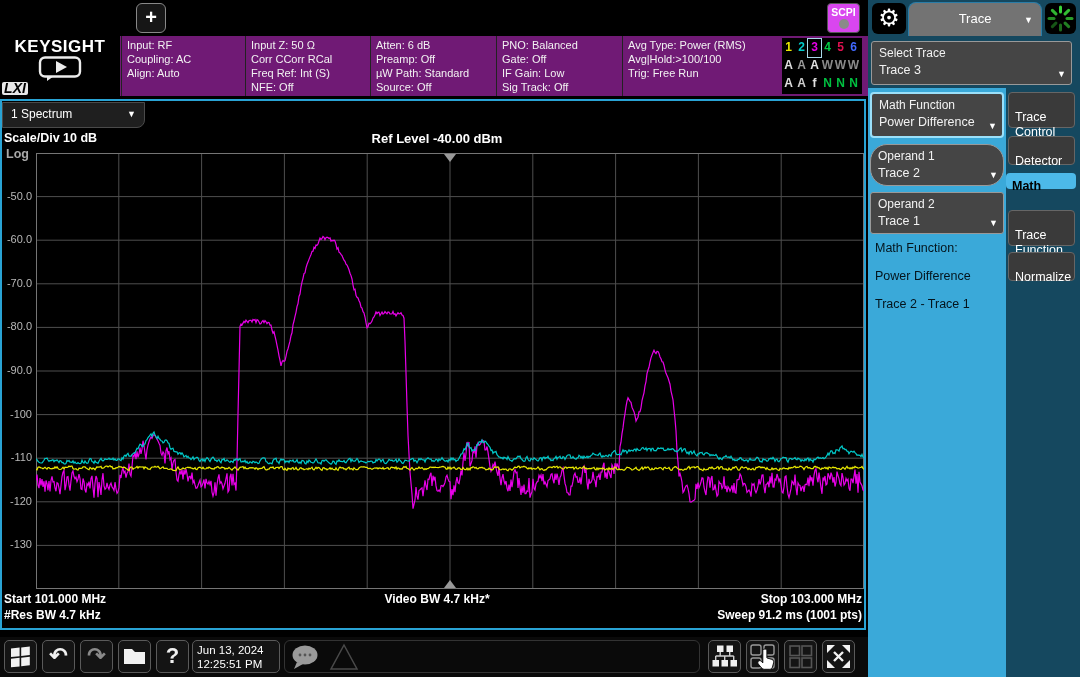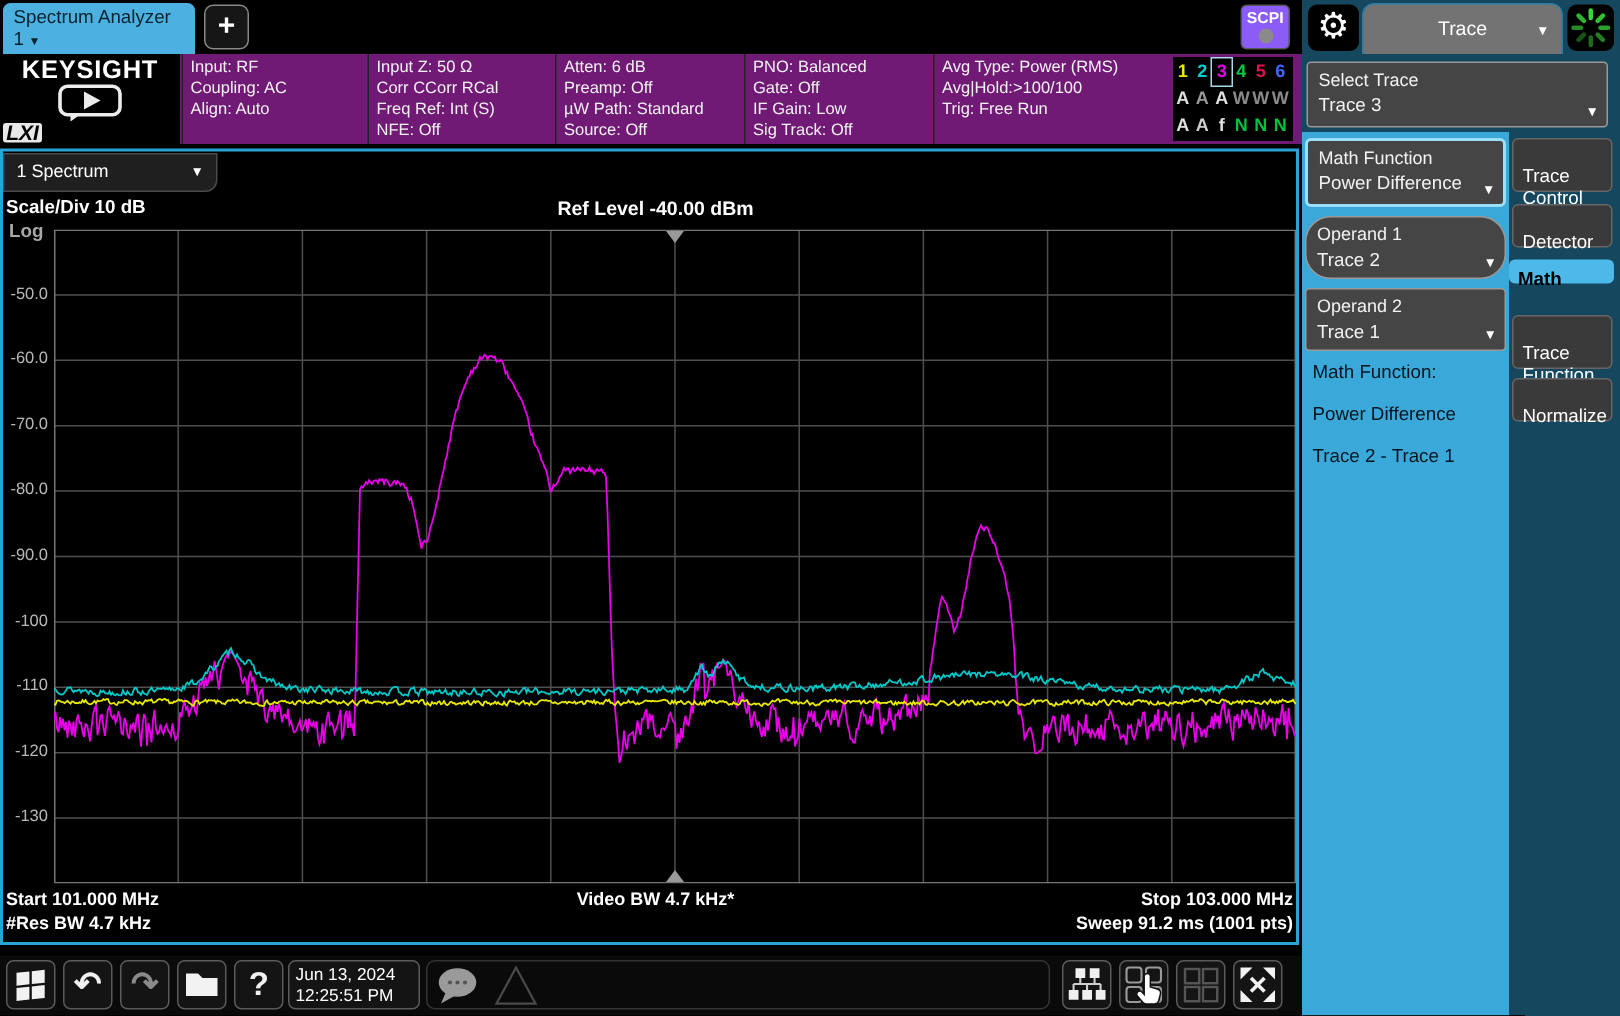--- a/index.html
+++ b/index.html
@@ -7,21 +7,21 @@
        font-family:"Liberation Sans",sans-serif;-webkit-font-smoothing:antialiased;}
   .abs{position:absolute;}
 
   
   #tabbar{left:0;top:0;width:868px;height:36px;background:#000;}
   #app-tab{left:2px;top:2px;width:128px;height:34px;background:#4cb1e0;border-radius:5px 5px 0 0;
            color:#06222e;font-size:12.5px;line-height:15px;padding:2px 0 0 7px;box-sizing:border-box;}
   #app-tab .dd{font-size:8px;margin-left:3px;}
   #add-tab-btn{left:136px;top:3px;width:30px;height:30px;background:#161616;border:1.5px solid #888;
            border-radius:6px;color:#fff;font-size:20px;font-weight:bold;line-height:27px;text-align:center;box-sizing:border-box;}
-  #scpi-btn{left:827px;top:3px;width:33px;height:30px;background:#8b5cf6;border:1px solid #555;border-radius:4px;
+  #scpi-btn{left:827px;top:3px;width:33px;height:30px;background:#d946ef;border:1px solid #555;border-radius:4px;
            box-sizing:border-box;text-align:center;}
   #scpi-btn .t{color:#fff;font-size:10.5px;font-weight:bold;line-height:12px;margin-top:2px;}
   #scpi-btn .c{width:10px;height:10px;border-radius:50%;background:#8a8a8a;margin:1px auto 0;}
 
   
   #infobar{left:0;top:36px;width:916px;height:60px;background:#701a75;}
   #keysight-block{left:0;top:0;width:120px;height:60px;background:#000;}
   #keysight-logo{color:#fff;font-size:17px;font-weight:bold;letter-spacing:.5px;text-align:center;margin-top:1px;}
   #keysight-mark{position:absolute;left:38px;top:20px;}
   #lxi-badge{position:absolute;left:2px;top:46px;width:26px;height:13px;background:#e8e8e8;border-radius:2px;
@@ -77,24 +77,20 @@
   .rp-btn{position:absolute;left:140px;width:67px;background:#3a3a3a;border:1px solid #666;border-radius:4px;
           box-sizing:border-box;color:#fff;font-size:12.5px;line-height:15px;text-align:left;padding:17px 0 0 6px;}
   #btn-math{left:138px;width:70px;background:#4cb9e9;border:none;color:#000;border-radius:4px;padding-top:6px;}
 </style>
 </head>
 <body>
 
 <div class="app">
 
   <div id="tabbar" class="abs">
-    <div id="app-tab" class="abs">
-      <div><span>Spectrum Analyzer 1</span><span class="dd">▼</span></div>
-      <div>Swept SA</div>
-    </div>
     <div id="add-tab-btn" class="abs">
       <span>+</span>
     </div>
     <div id="scpi-btn" class="abs">
       <div class="t">SCPI</div>
       <div class="c"></div>
     </div>
   </div>
 
   <div id="infobar" class="abs">

